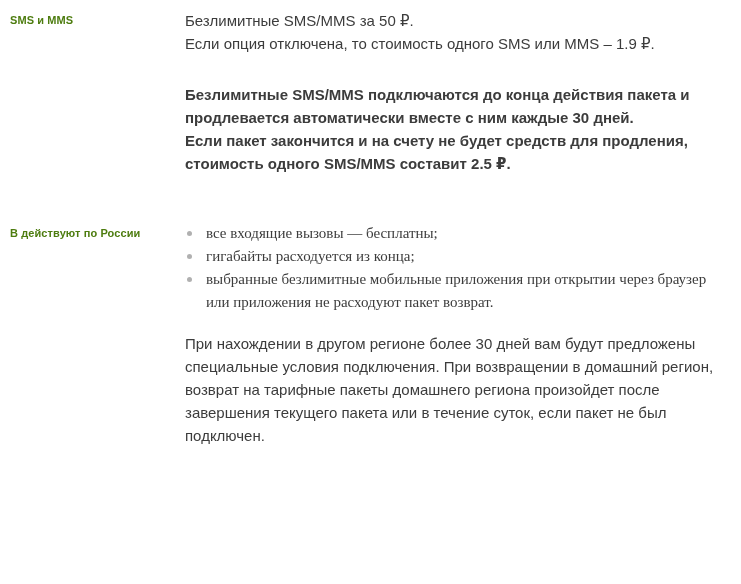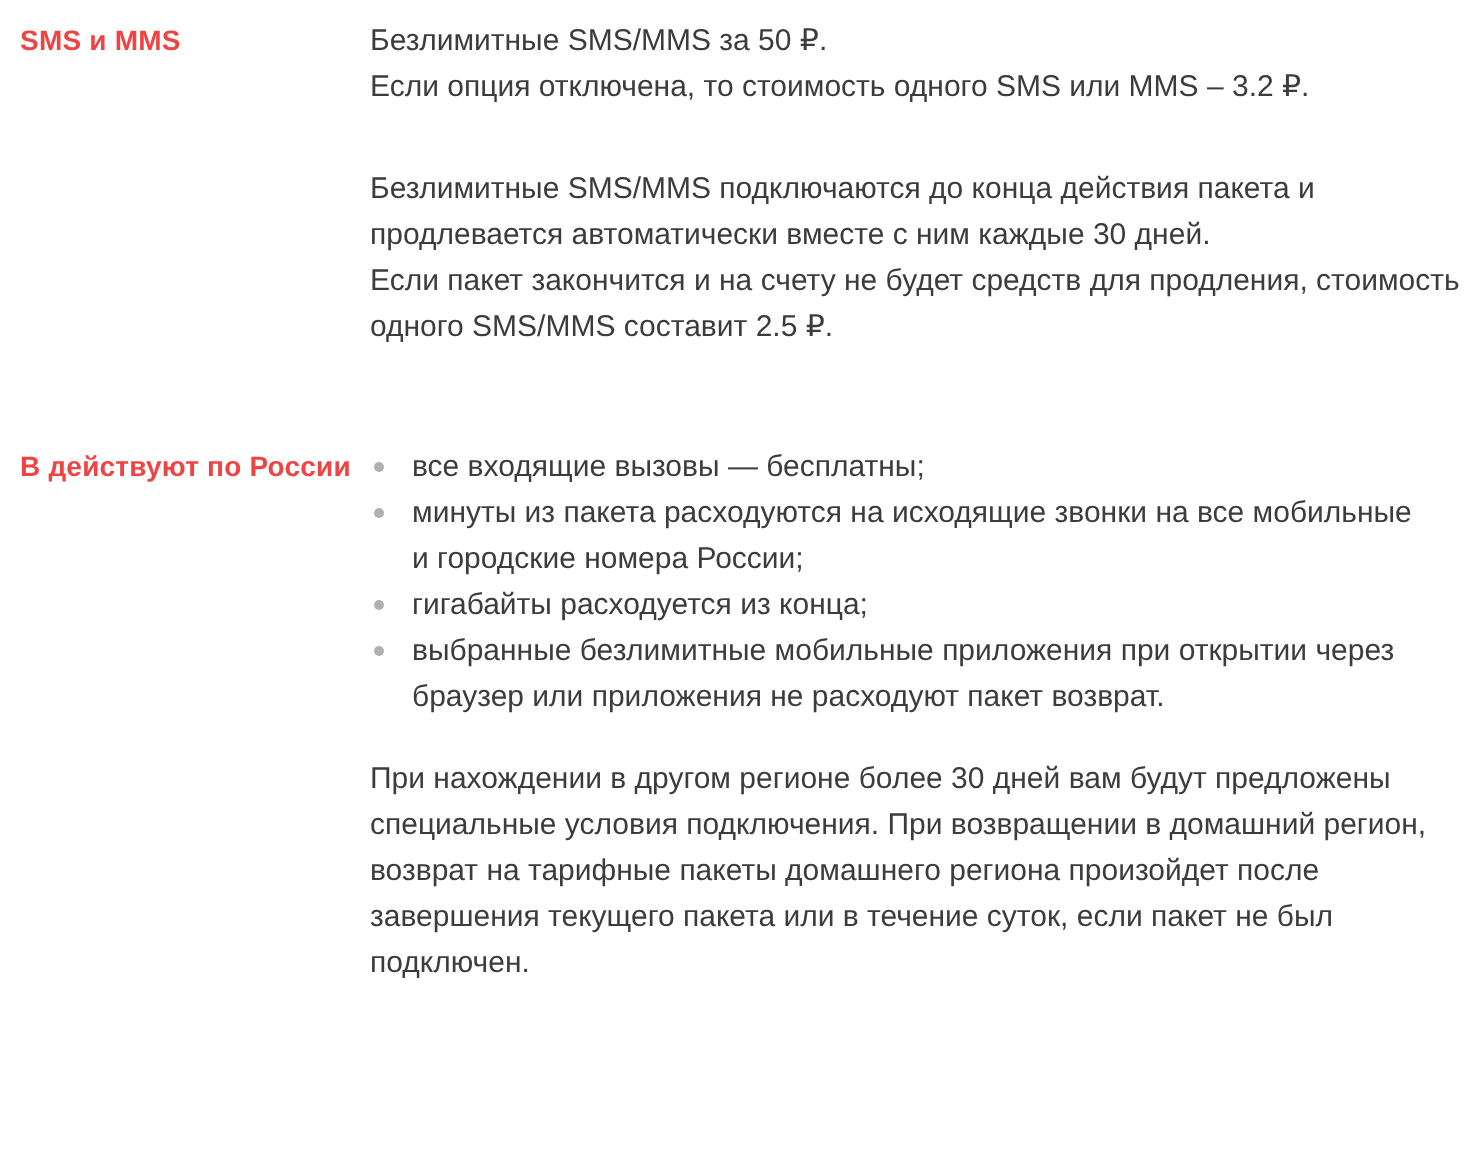--- a/index.html
+++ b/index.html
@@ -21,54 +21,56 @@
     height: 584px;
     padding: 9px 0 0 10px;
   }
   .row {
     display: flex;
     align-items: flex-start;
   }
   .row-label {
     flex: 0 0 175px;
     width: 175px;
-    font-size: 14px;
+    font-size: 11px;
     line-height: 23px;
     font-weight: bold;
-    color: #ef4444;
+    color: #4d7c0f;
     letter-spacing: 0.1px;
   }
   .row-content {
     flex: 0 0 556px;
     width: 556px;
     font-size: 15px;
     line-height: 23px;
     color: #3c3c3c;
   }
   .row-content p {
     margin: 0;
     white-space: pre-line;
   }
   .para-gap {
     margin-top: 28px !important;
+    font-weight: bold;
   }
   .outro-gap {
     margin-top: 18px !important;
   }
   .section-travel {
     margin-top: 47px;
   }
   ul.bullets {
     list-style: none;
     margin: 0;
     padding: 0;
   }
   ul.bullets li {
     position: relative;
     padding-left: 21px;
+    font-family: Liberation Serif, serif;
   }
   .bullet-dot {
     position: absolute;
     left: 2px;
     top: 9px;
     width: 5px;
     height: 5px;
     border-radius: 50%;
     background: #b0b0b0;
   }
@@ -80,38 +82,34 @@
 </style>
 </head>
 <body>
 
 <div class="page">
 
   <section class="row">
     <div class="row-label">SMS и MMS</div>
     <div class="row-content">
       <p>Безлимитные SMS/MMS за 50 ₽.
-Если опция отключена, то стоимость одного SMS или MMS – 3.2 ₽.</p>
+Если опция отключена, то стоимость одного SMS или MMS – 1.9 ₽.</p>
       <p class="para-gap">Безлимитные SMS/MMS подключаются до конца действия пакета и продлевается автоматически вместе с ним каждые 30 дней.
 Если пакет закончится и на счету не будет средств для продления, стоимость одного SMS/MMS составит 2.5 ₽.</p>
     </div>
   </section>
 
   <section class="row section-travel">
     <div class="row-label">В действуют по России</div>
     <div class="row-content">
 
       <ul class="bullets">
         <li>
           <span class="bullet-dot"></span>
           <span class="bullet-text">все входящие вызовы — бесплатны;</span>
-        </li>
-        <li>
-          <span class="bullet-dot"></span>
-          <span class="bullet-text">минуты из пакета расходуются на исходящие звонки на все мобильные и городские номера России;</span>
         </li>
         <li>
           <span class="bullet-dot"></span>
           <span class="bullet-text">гигабайты расходуется из конца;</span>
         </li>
         <li>
           <span class="bullet-dot"></span>
           <span class="bullet-text">выбранные безлимитные мобильные приложения при открытии через браузер или приложения не расходуют пакет возврат.</span>
         </li>
       </ul>

